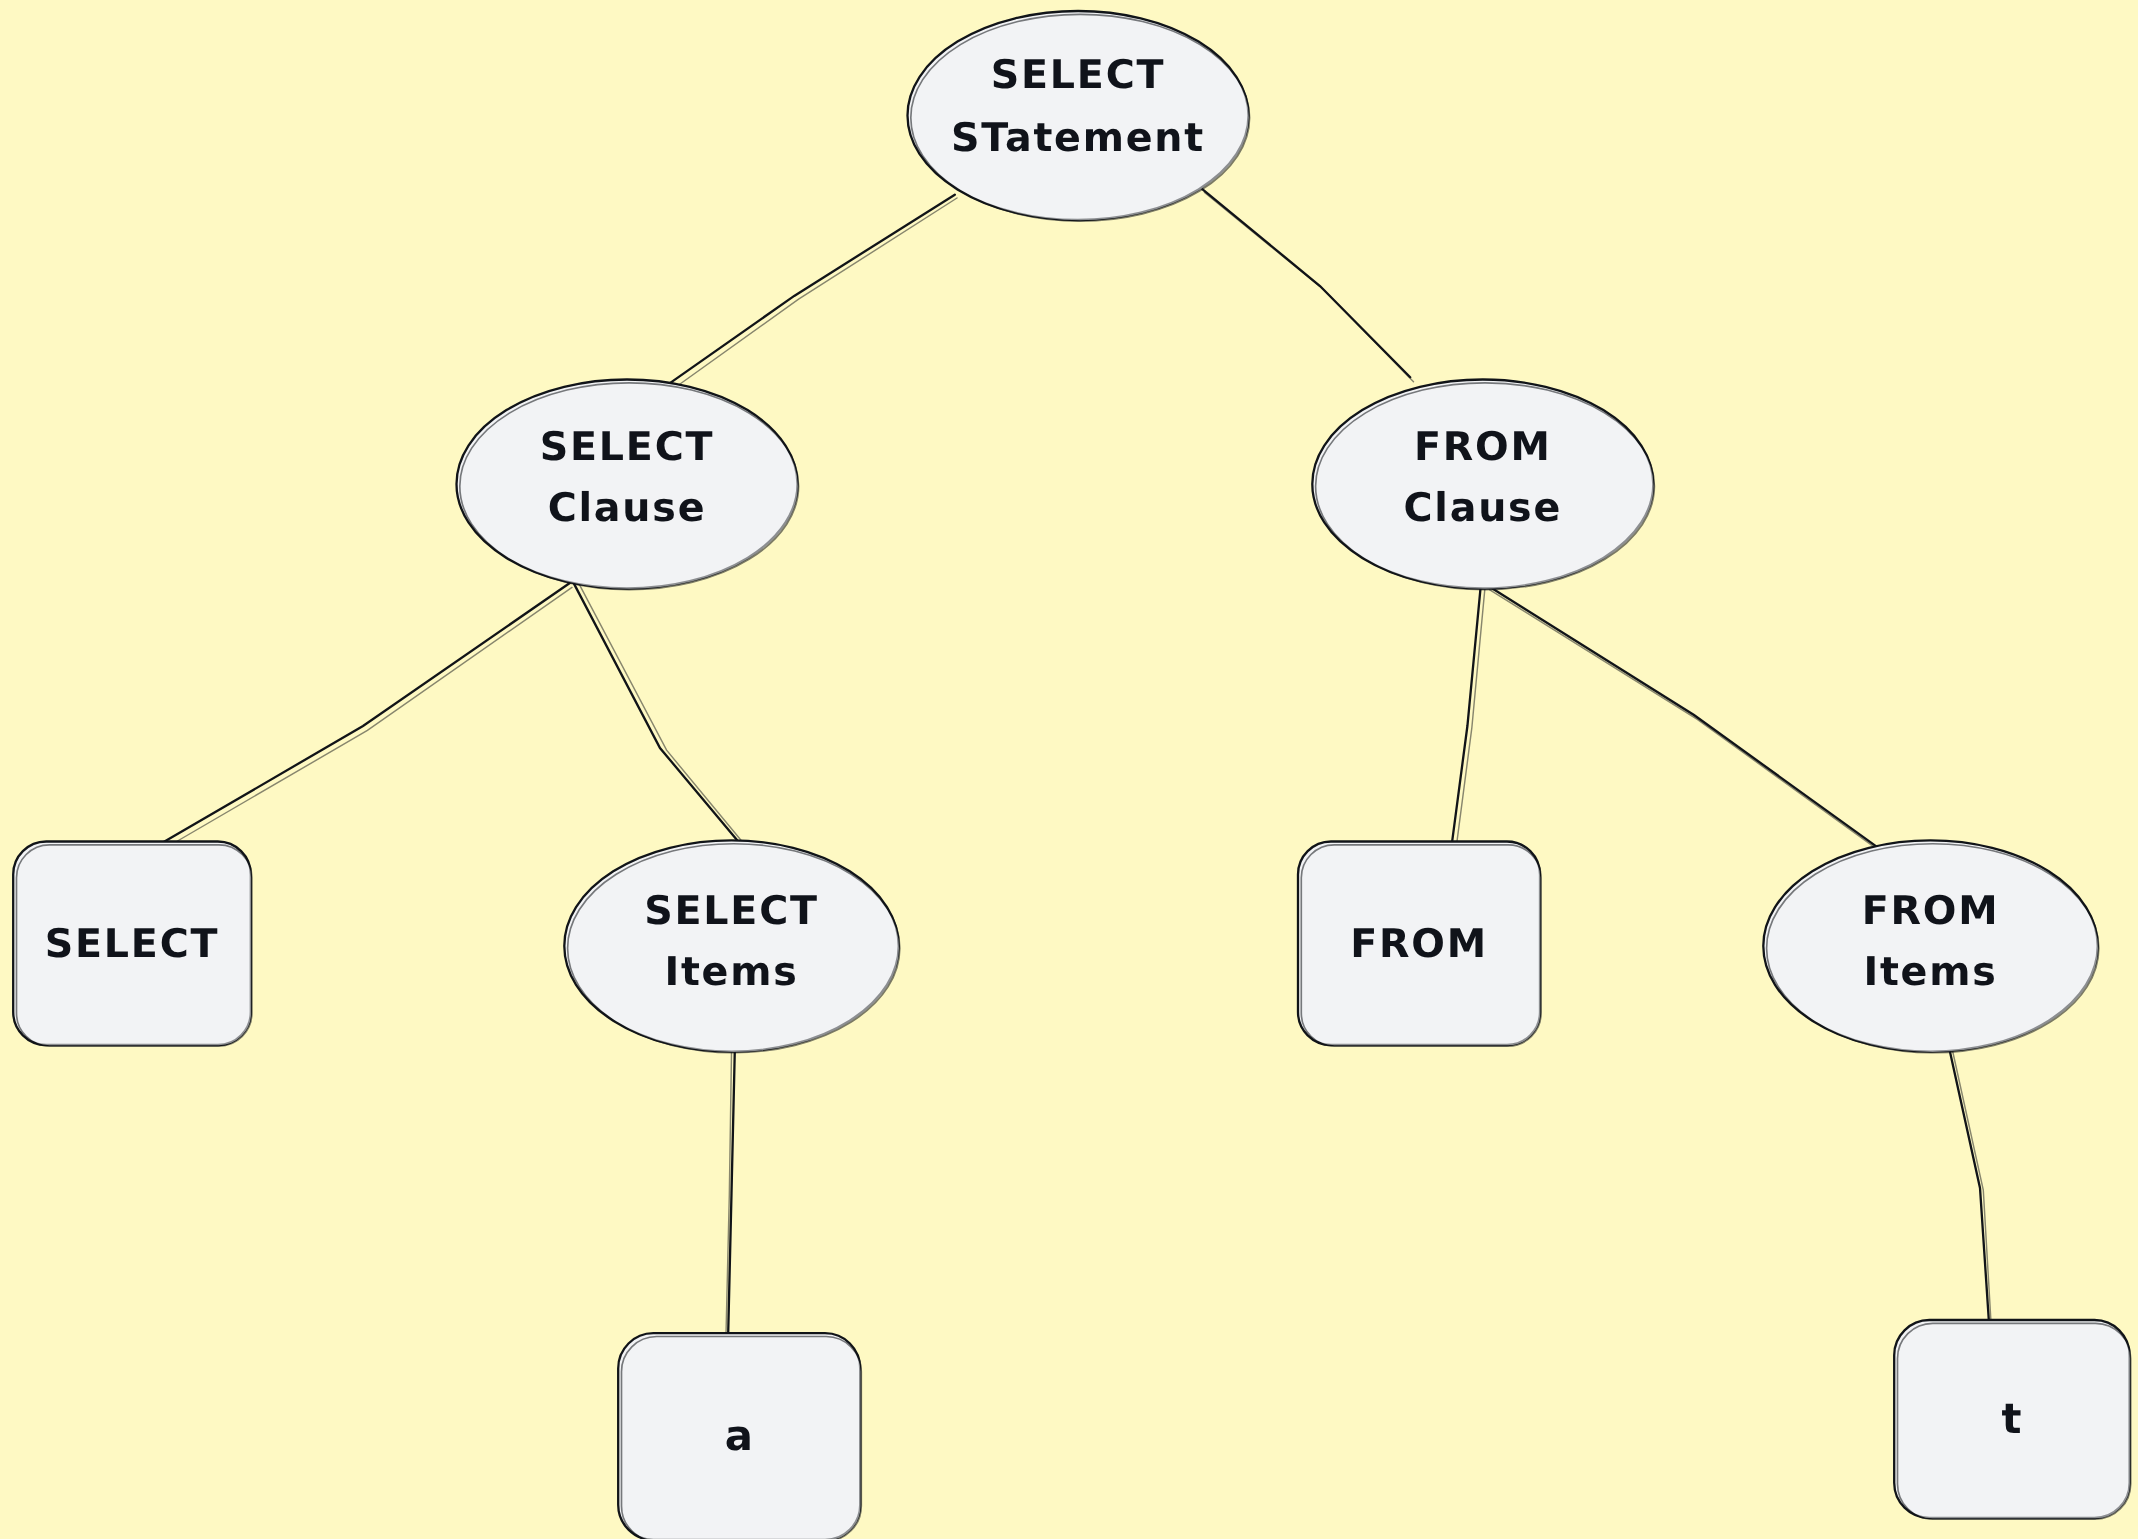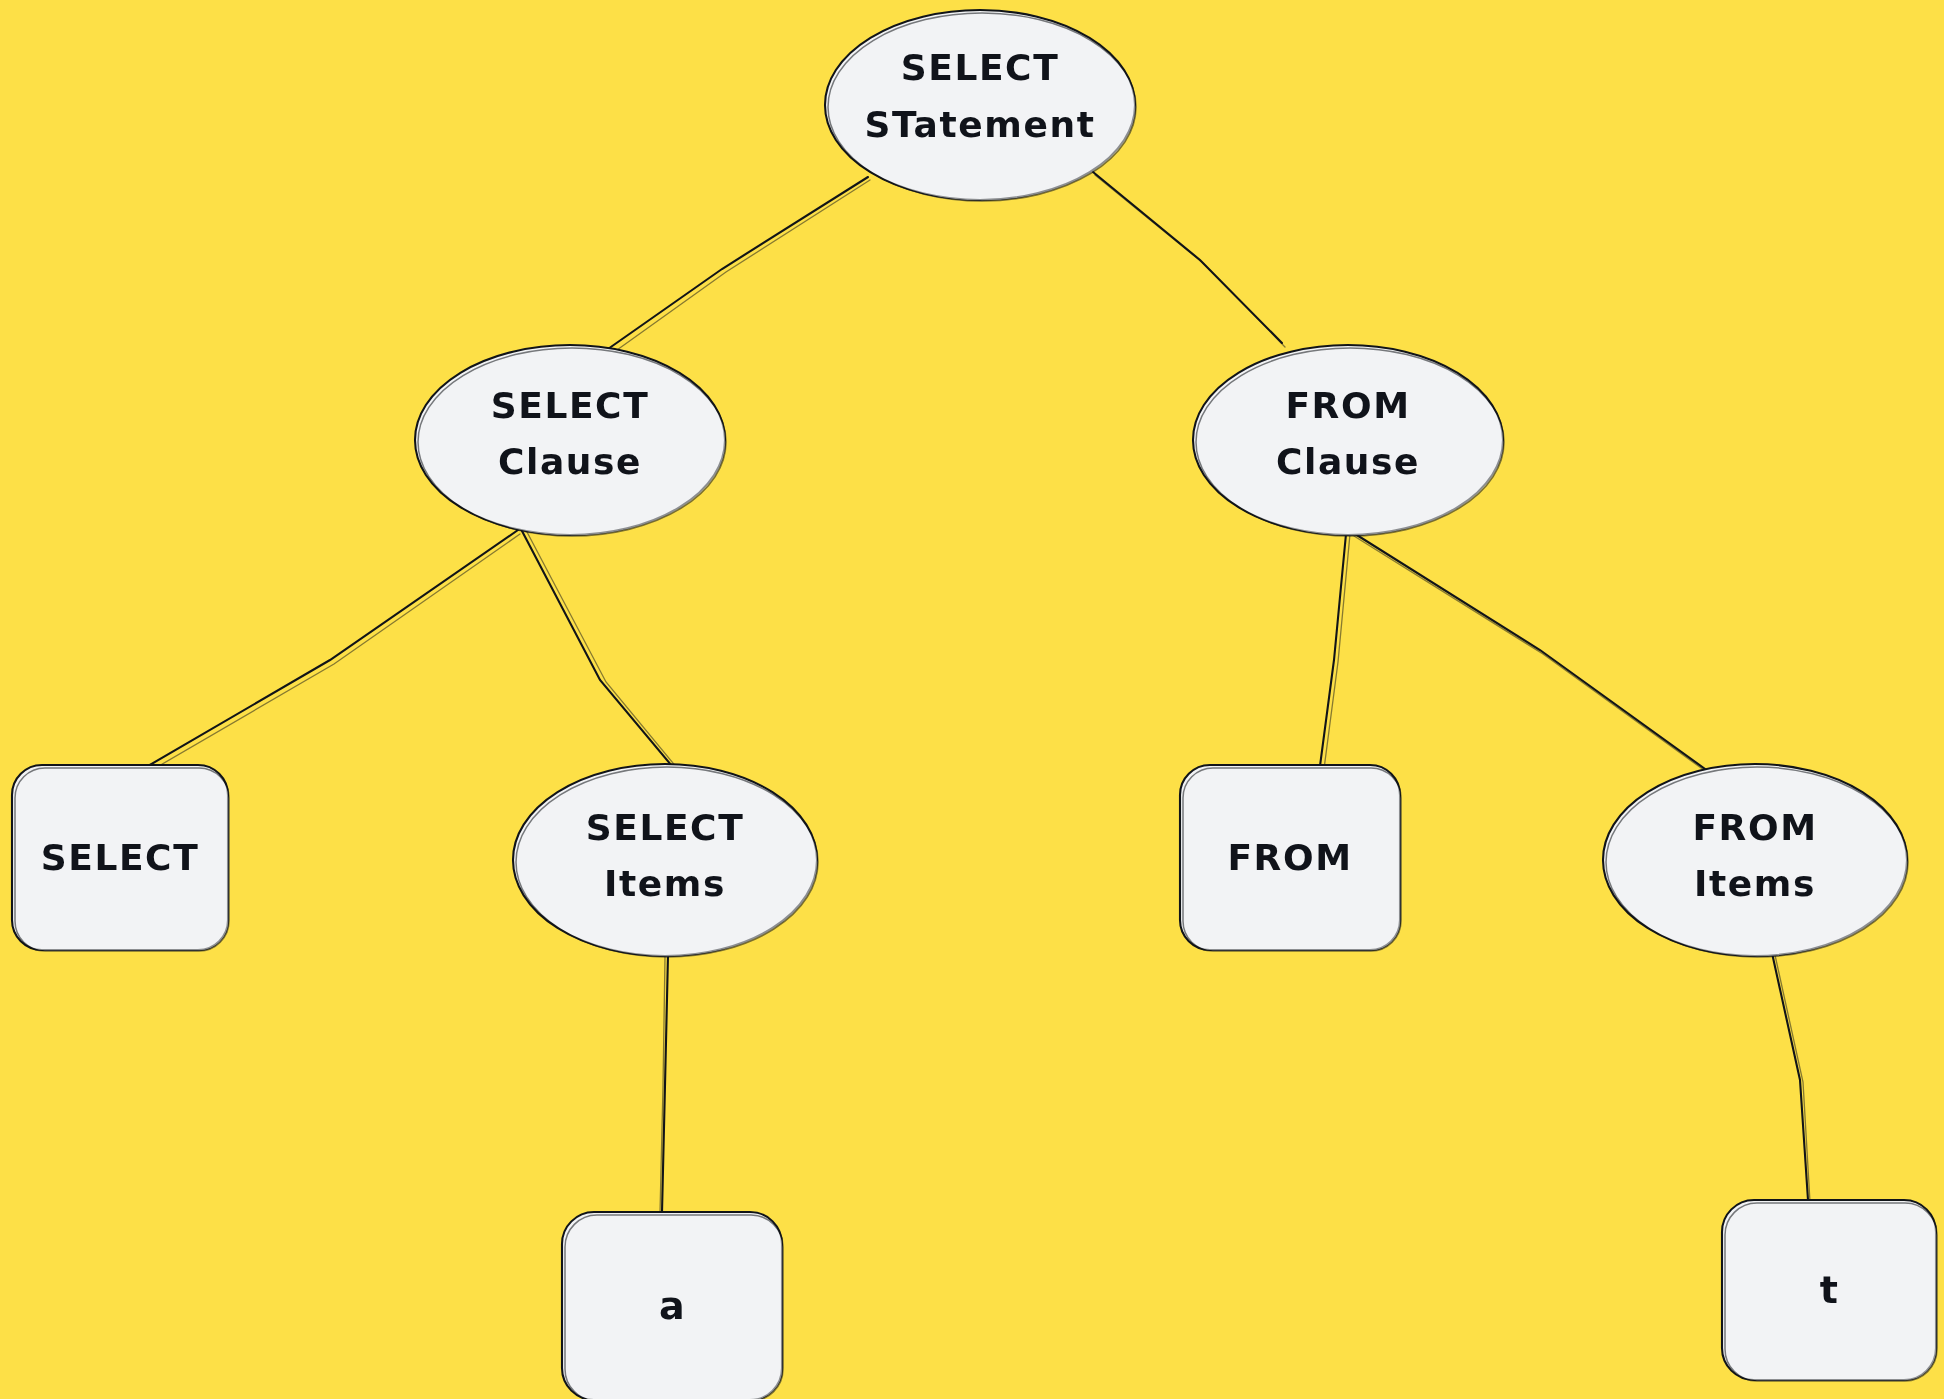--- a/index.html
+++ b/index.html
@@ -11,21 +11,21 @@
   body {
     width: 1944px;
     height: 1399px;
     overflow: hidden;
     font-family: "DejaVu Sans", sans-serif;
   }
   #canvas-wrap {
     position: relative;
     width: 1944px;
     height: 1399px;
-    background: #fde047;
+    background: #fef9c3;
   }
   svg#diagram {
     position: absolute;
     top: 0;
     left: 0;
     width: 1944px;
     height: 1399px;
     display: block;
   }
   .node-shape {

